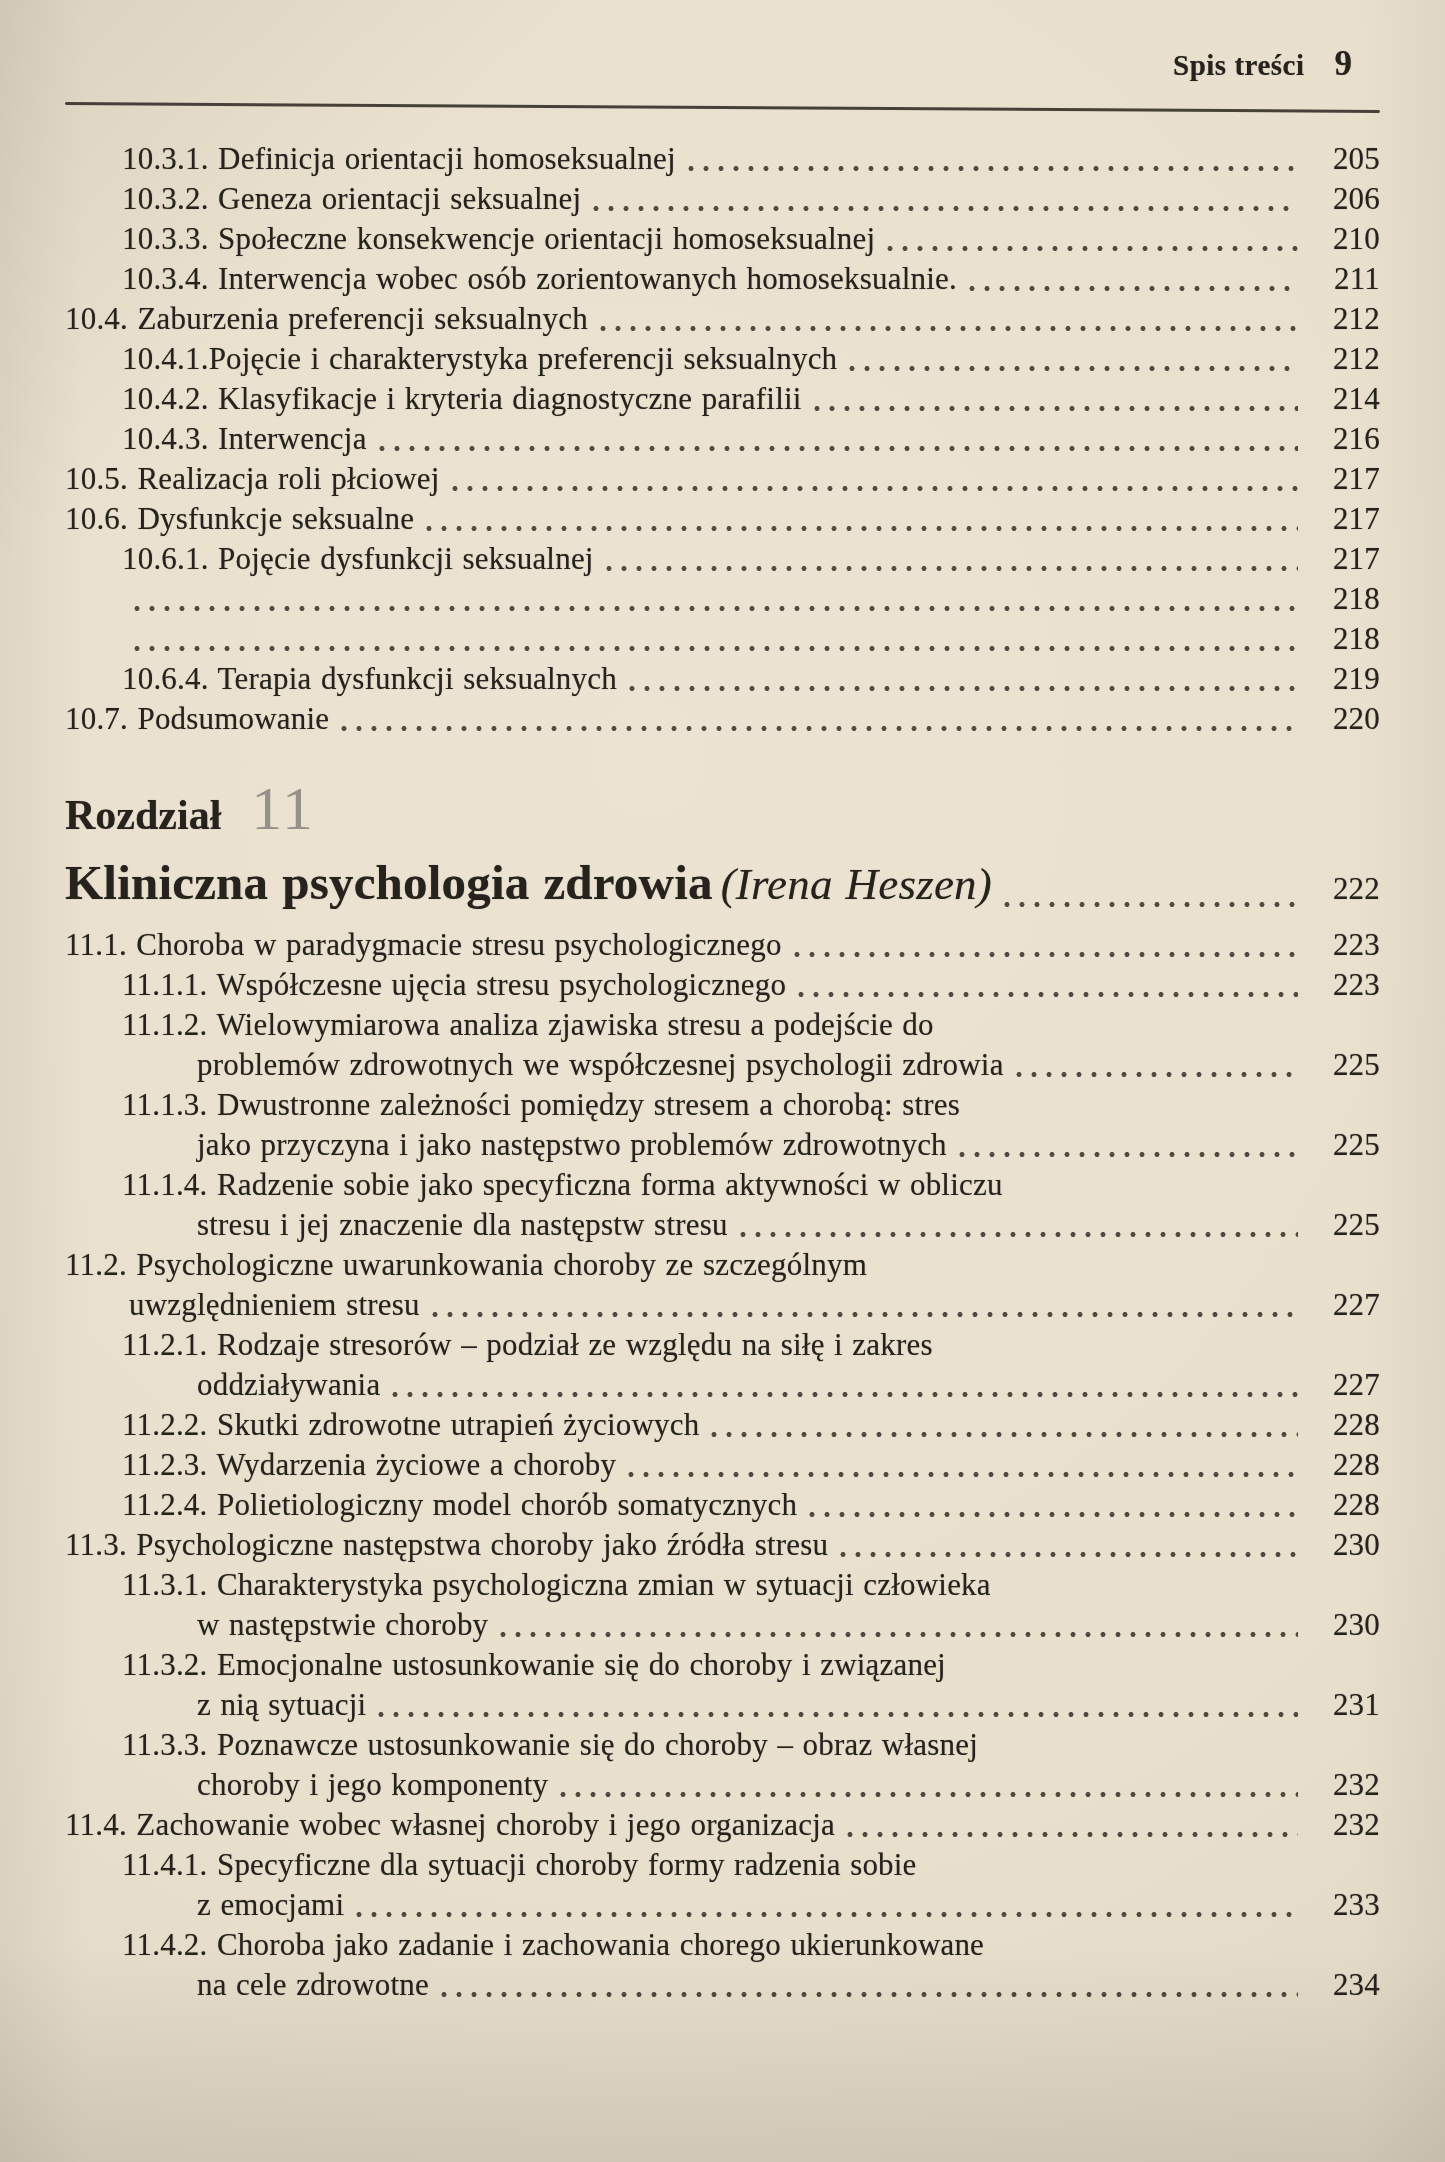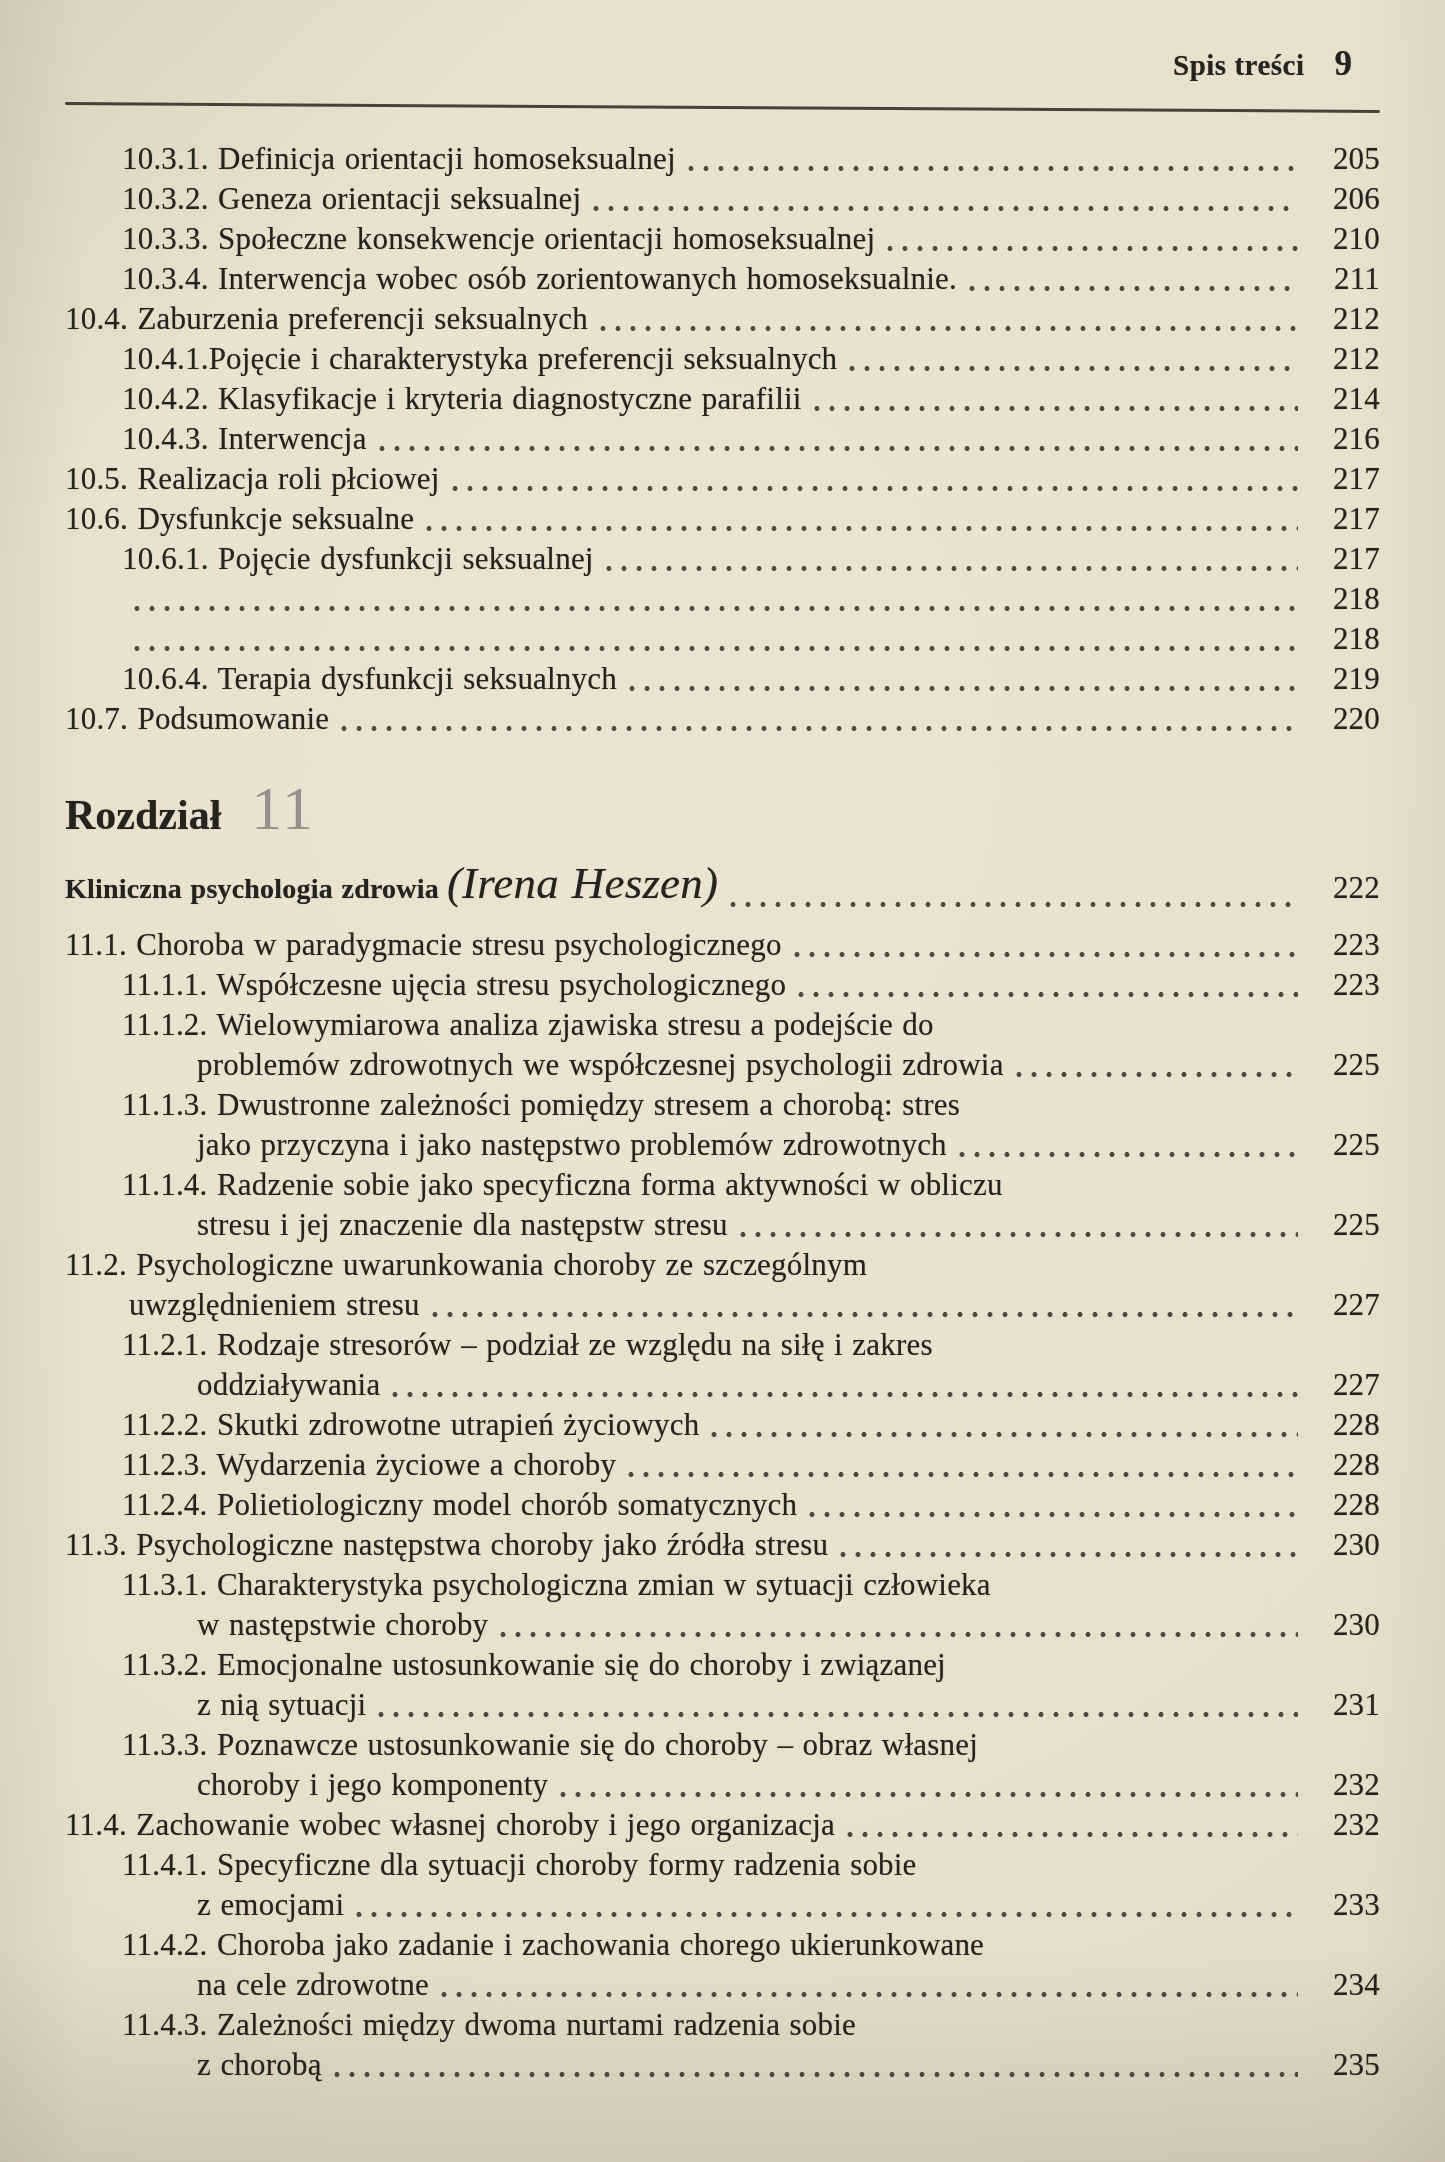--- a/index.html
+++ b/index.html
@@ -61,21 +61,21 @@
     flex: 0 0 auto; min-width: 72px; text-align: right;
     text-shadow: 0 0 1px rgba(45,40,32,0.45);
   }
 
   
   .chapter { margin-top: 34px; margin-bottom: 10px; }
   .ch-line1 { display: flex; align-items: baseline; height: 74px; gap: 8px; }
   .ch-word { font-weight: bold; font-size: 42px; text-shadow: 0 0 1px rgba(45,40,32,0.5); }
   .ch-num  { font-size: 62px; margin-left: 22px; color: #96908a; letter-spacing: 2px; }
   .ch-title-row { margin-top: 10px; line-height: 52px; }
-  .ch-title  { font-weight: bold; font-size: 28px; text-shadow: 0 0 1px rgba(45,40,32,0.5); }
+  .ch-title  { font-weight: bold; font-size: 49px; text-shadow: 0 0 1px rgba(45,40,32,0.5); }
   .ch-author { font-style: italic; font-size: 45px; margin-left: 8px; text-shadow: 0 0 1px rgba(45,40,32,0.45); }
 </style>
 </head>
 <body>
 
 <div class="page">
 
   <div class="hdr">
     <span class="hdr-label txt-soft">Spis treści</span>
     <span class="hdr-page txt-soft">9</span>
@@ -346,26 +346,16 @@
         <div class="entry lvl2">
           <div class="row">
             <span class="txt">11.4.2. Choroba jako zadanie i zachowania chorego ukierunkowane</span>
           </div>
           <div class="row cont">
             <span class="txt">na cele zdrowotne</span>
             <span class="dots"></span>
             <span class="pg">234</span>
           </div>
         </div>
-        <div class="entry lvl2">
-          <div class="row">
-            <span class="txt">11.4.3. Zależności między dwoma nurtami radzenia sobie</span>
-          </div>
-          <div class="row cont">
-            <span class="txt">z chorobą</span>
-            <span class="dots"></span>
-            <span class="pg">235</span>
-          </div>
-        </div>
       </div>
 
   </main>
 </div>
 
 </body></html>

